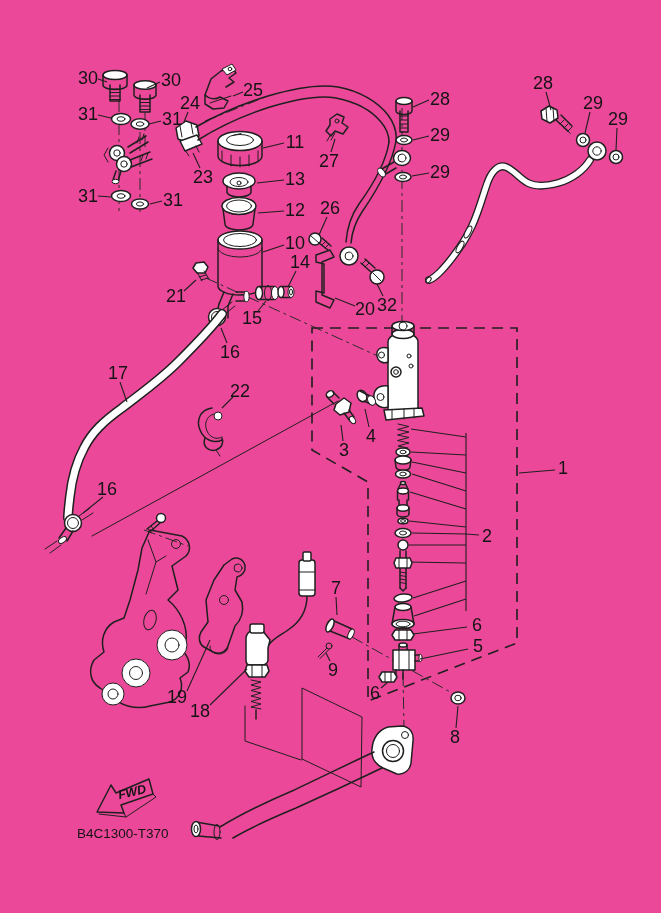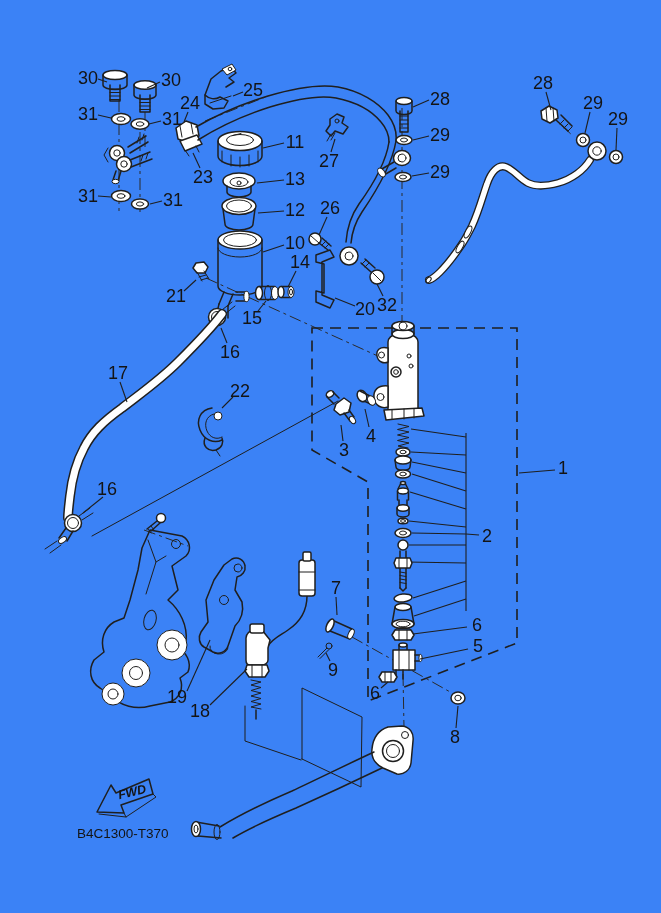--- a/index.html
+++ b/index.html
@@ -1,16 +1,16 @@
 <!DOCTYPE html>
 <html><head>
 <meta charset="utf-8">
 <style>
   html,body{margin:0;padding:0;background:#fff;}
-  .stage{width:661px;height:913px;background:#3b82f6;position:relative;overflow:hidden;}
+  .stage{width:661px;height:913px;background:#ec4899;position:relative;overflow:hidden;}
   svg{display:block;}
   
   .s  {stroke:#1f1f1f;fill:none;stroke-width:1.5;stroke-linecap:round;stroke-linejoin:round;}
   .t  {stroke:#1f1f1f;fill:none;stroke-width:1;stroke-linecap:round;stroke-linejoin:round;}
   .wf {stroke:#1f1f1f;fill:#ffffff;stroke-width:1.5;stroke-linejoin:round;}
   .wt {stroke:#1f1f1f;fill:#ffffff;stroke-width:1;stroke-linejoin:round;}
   .dd {stroke:#2a2a2a;fill:none;stroke-width:1;stroke-dasharray:12 4 3 4;}
   .box{stroke:#1f1f1f;fill:none;stroke-width:1.6;stroke-dasharray:11 7;}
   .ldr{stroke:#1f1f1f;fill:none;stroke-width:1.1;}
   .tube-o{stroke:#1f1f1f;fill:none;stroke-width:10;stroke-linecap:round;}

